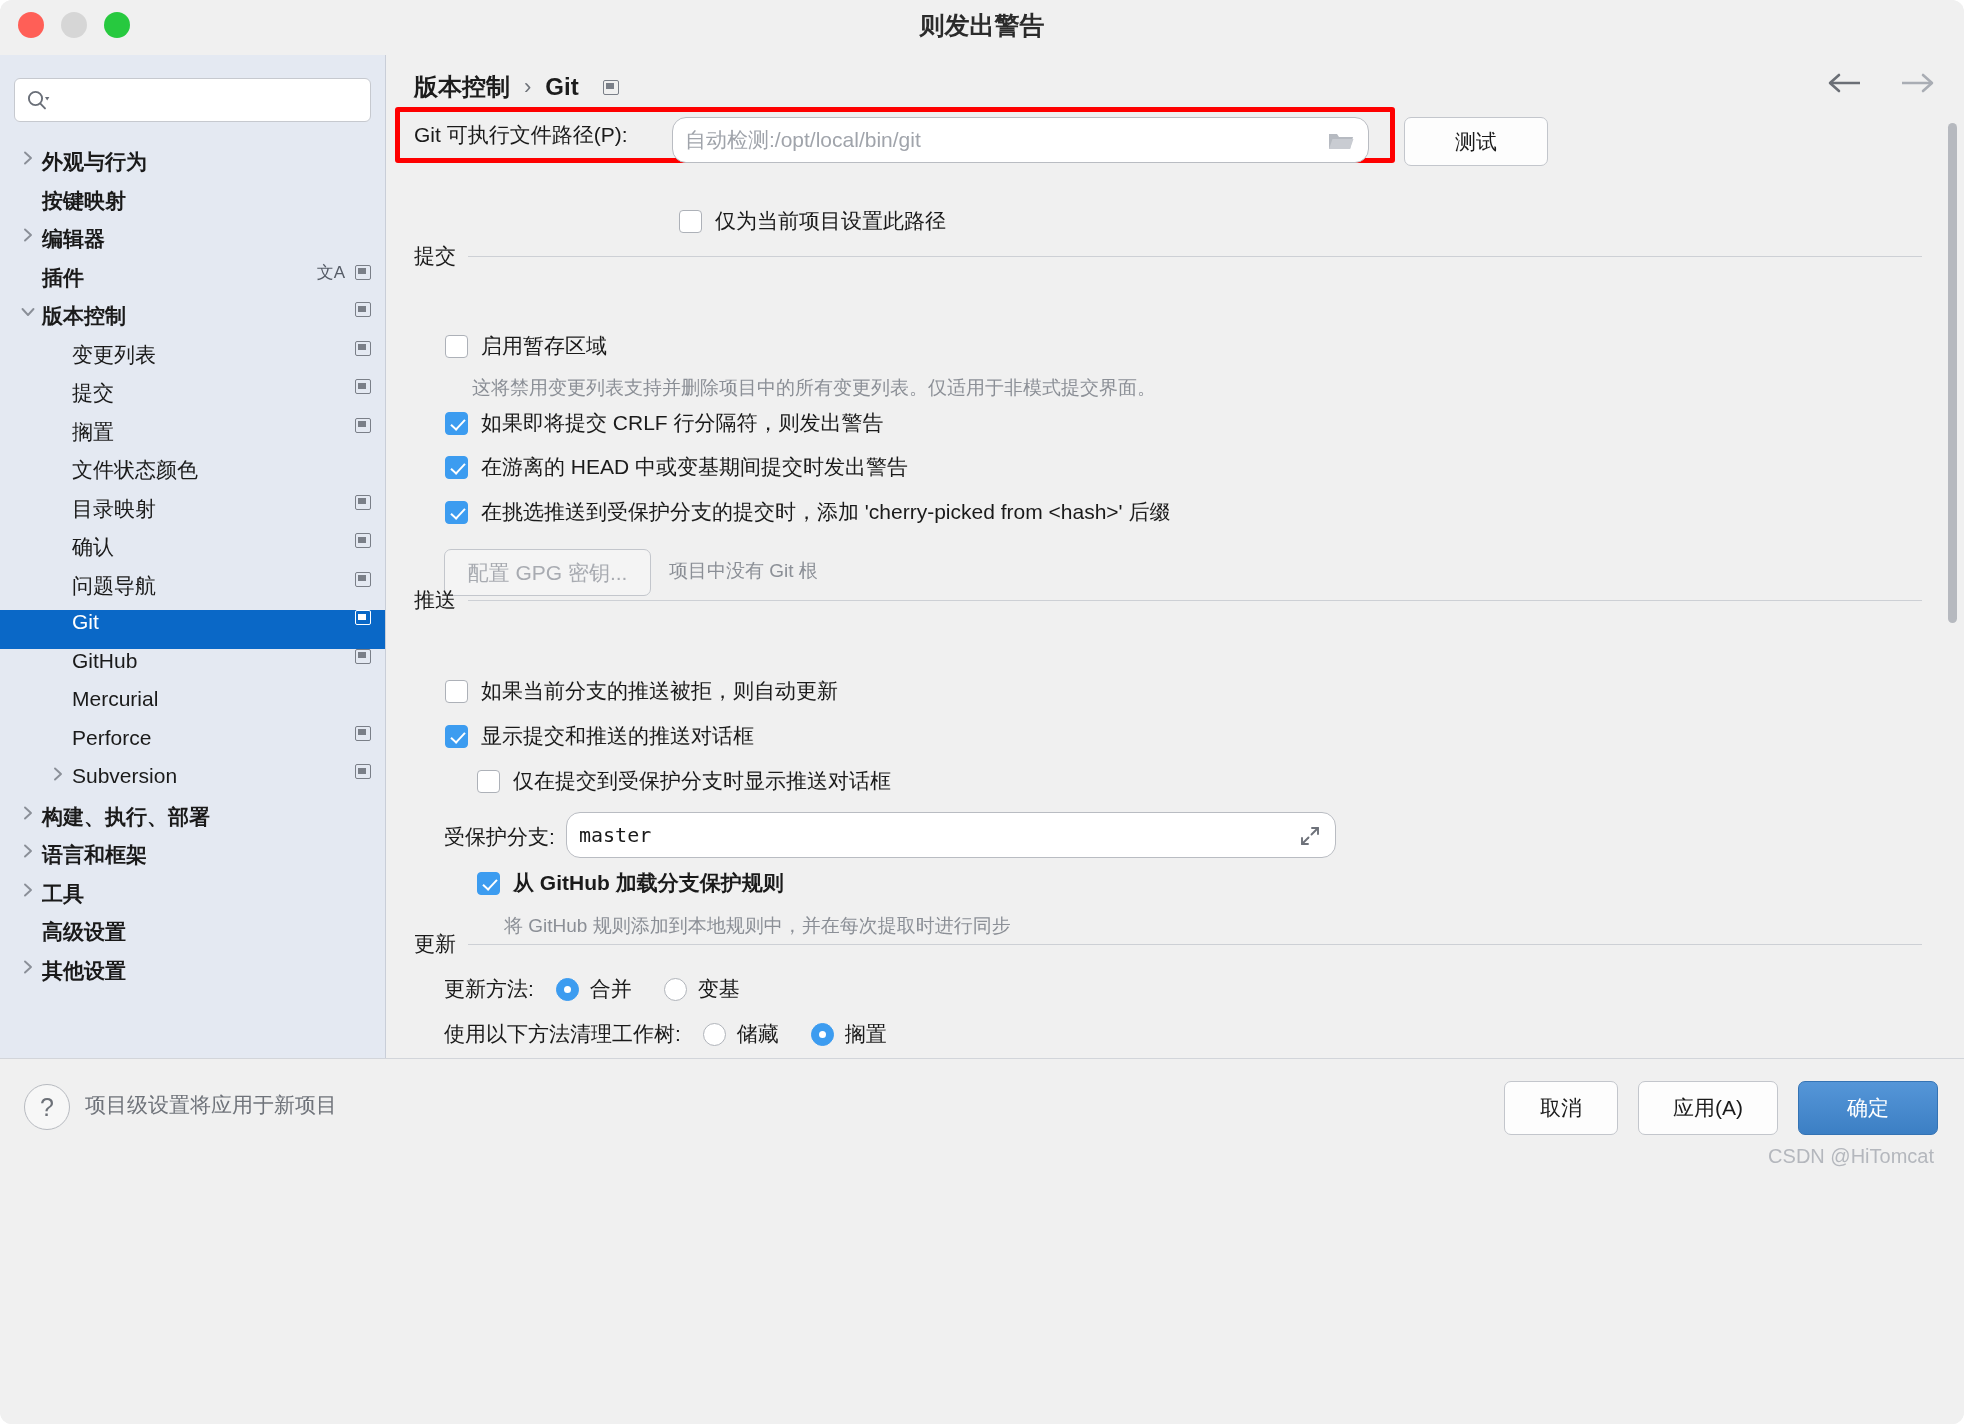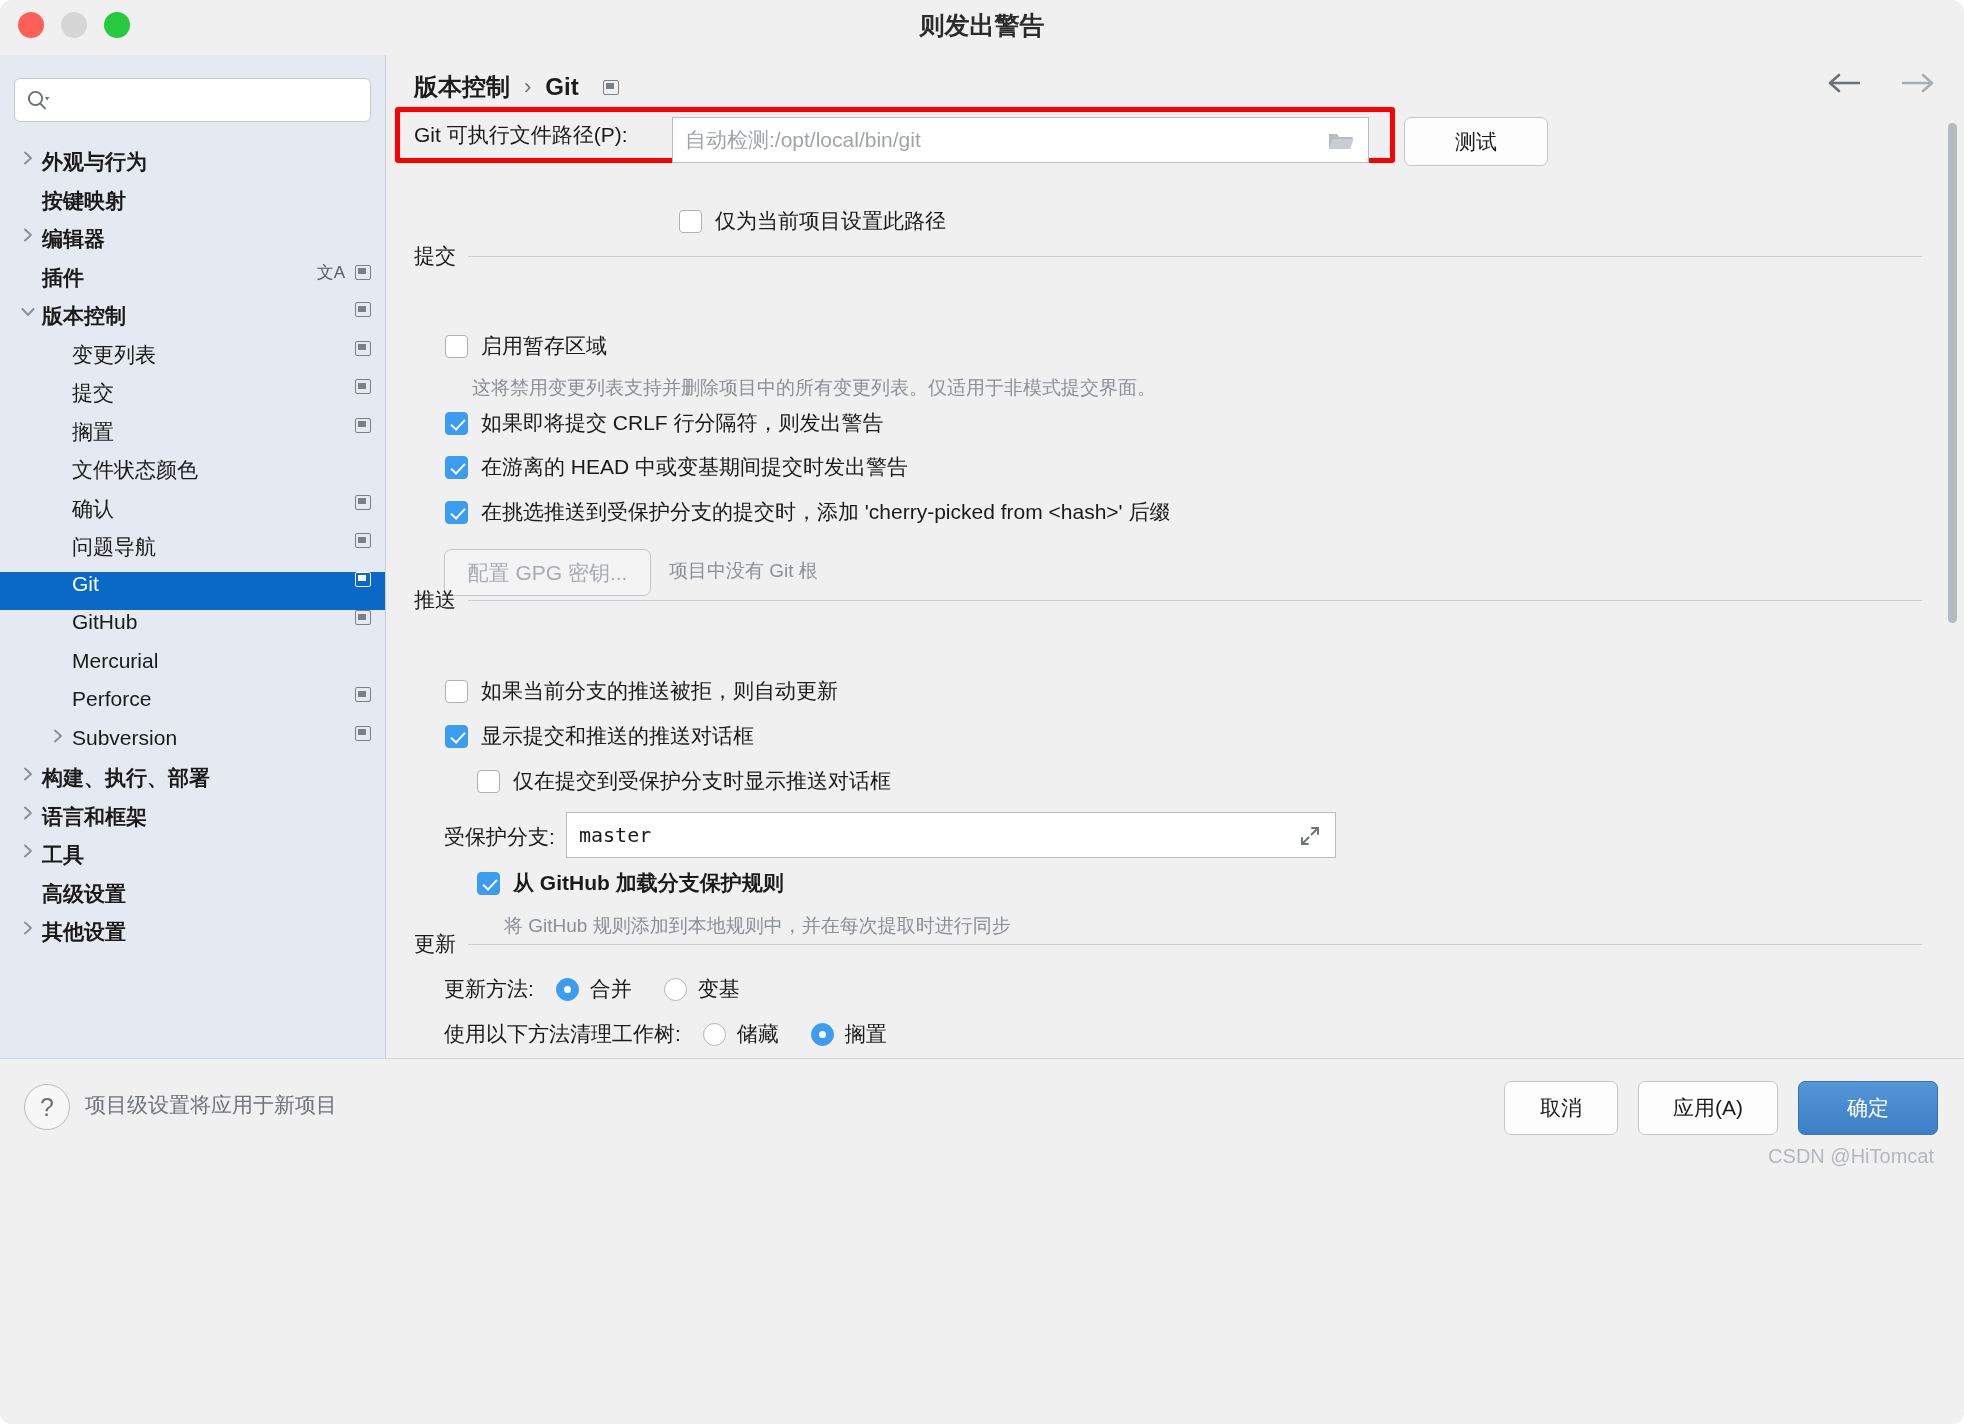--- a/index.html
+++ b/index.html
@@ -180,21 +180,21 @@
     pointer-events: none;
   }
 
   .row { position: absolute; display: flex; align-items: center; }
 
   .field-label { font-size: 21px; color: #1a1a1a; white-space: nowrap; }
 
   .textfield {
     background: #ffffff;
     border: 1px solid #b9bcc2;
-    border-radius: 0;
+    border-radius: 14px;
     box-sizing: border-box;
     position: relative;
     display: flex;
     align-items: center;
   }
   .textfield input {
     border: none; outline: none; background: transparent;
     font-family: "Liberation Sans", sans-serif;
     font-size: 21px;
     color: #1a1a1a;
@@ -418,20 +418,26 @@
         <div class="node l1">
           <span class="label">搁置</span>
           <span class="badges">
             <span class="mini-icon"></span>
           </span>
         </div>
         <div class="node l1">
           <span class="label">文件状态颜色</span>
         </div>
         <div class="node l1">
+          <span class="label">目录映射</span>
+          <span class="badges">
+            <span class="mini-icon"></span>
+          </span>
+        </div>
+        <div class="node l1">
           <span class="label">确认</span>
           <span class="badges">
             <span class="mini-icon"></span>
           </span>
         </div>
         <div class="node l1">
           <span class="label">问题导航</span>
           <span class="badges">
             <span class="mini-icon"></span>
           </span>

